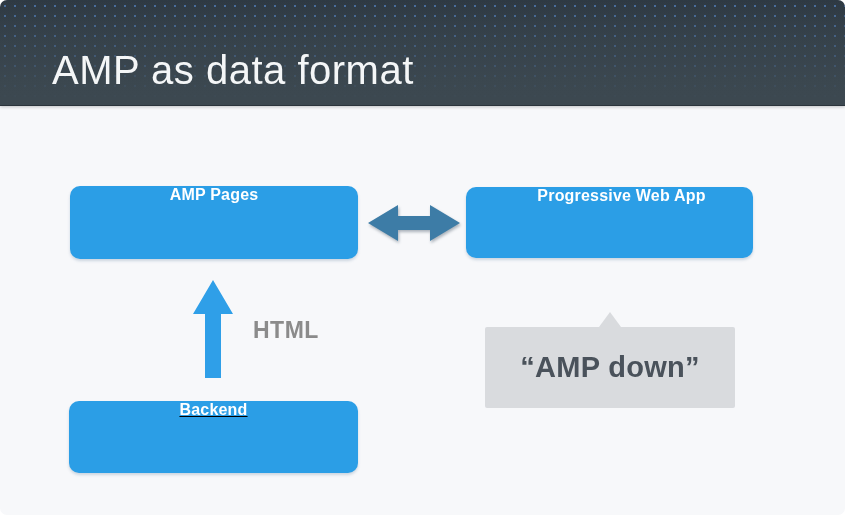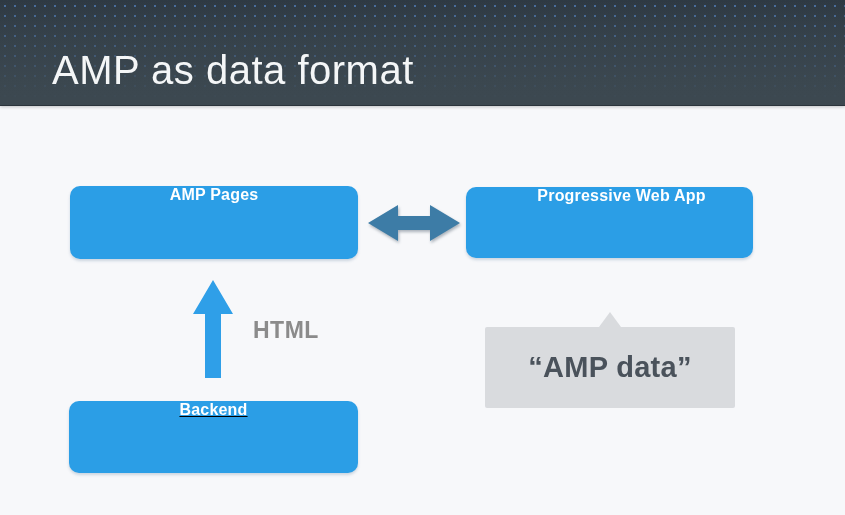--- a/index.html
+++ b/index.html
@@ -19,20 +19,21 @@
   * { margin: 0; padding: 0; box-sizing: border-box; }
   html, body { width: 845px; height: 515px; overflow: hidden; }
   body { font-family: "Liberation Sans", "DejaVu Sans", sans-serif; }
 
   .slide {
     position: relative;
     width: 845px;
     height: 515px;
     background: var(--body-bg);
     overflow: hidden;
+    border-radius: 7px;
   }
 
   .slide-header {
     position: absolute;
     left: 0; top: 0;
     width: 845px; height: 106px;
     background:
       linear-gradient(180deg, rgba(56,68,77,0) 0%, rgba(58,70,78,0.55) 55%, rgba(60,72,80,0.95) 92%),
       radial-gradient(circle 1.4px at 2px 2px, var(--header-dot) 1.1px, rgba(74,111,160,0) 1.5px) 3px 4px / 10px 10px repeat,
       linear-gradient(180deg, var(--header-top) 0%, var(--header-bottom) 100%);
@@ -158,17 +159,17 @@
     </div>
 
     <div class="edge-label-html">HTML</div>
 
     <div class="node node-backend">
       <span class="node-label">Backend</span>
     </div>
 
     <div class="callout">
       <div class="callout-tail"></div>
-      <span class="callout-label">“AMP data”</span>
+      <span class="callout-label">“AMP down”</span>
     </div>
 
   </main>
 </div>
 
 </body></html>

